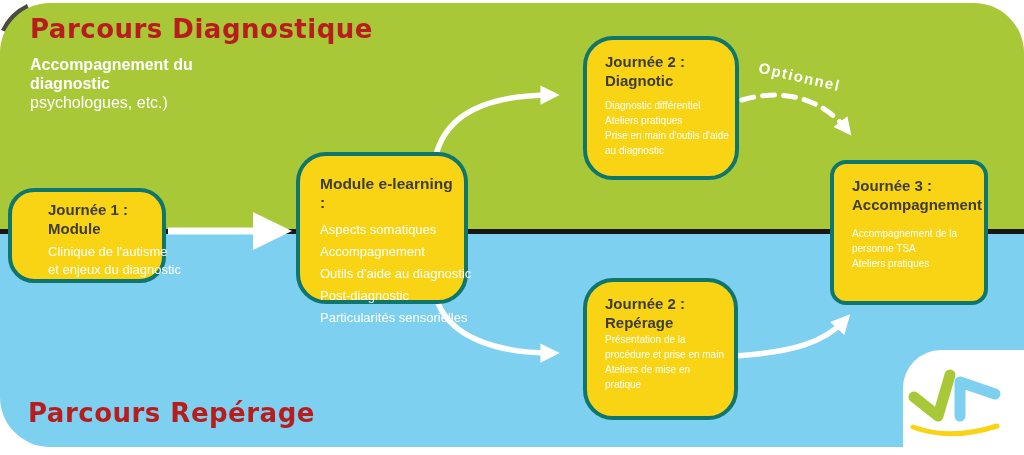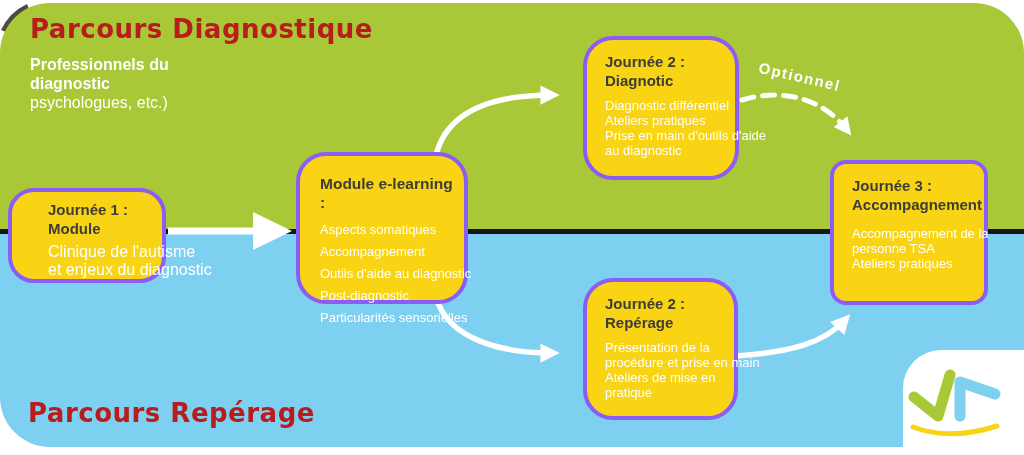--- a/index.html
+++ b/index.html
@@ -7,25 +7,25 @@
           font-family:"Liberation Sans",sans-serif;}
   svg{display:block;}
   .underlay{position:absolute;inset:0;z-index:0;pointer-events:none;}
   .container{position:absolute;left:0;right:0;top:3px;bottom:8px;border-radius:50px;
              overflow:hidden;z-index:1;}
   .green-half{position:absolute;left:0;right:0;top:0;height:226px;background:#a8c838;}
   .blue-half{position:absolute;left:0;right:0;top:226px;bottom:0;background:#7ed0f0;}
   .divider{position:absolute;left:0;right:0;top:229px;height:5px;background:#161616;z-index:2;}
   .arrows{position:absolute;inset:0;z-index:3;pointer-events:none;}
 
-  .ybox{position:absolute;background:#f8d414;border:4px solid #8b5cf6;border-radius:28px;
+  .ybox{position:absolute;background:#f8d414;border:4px solid #0f766e;border-radius:28px;
         box-sizing:border-box;z-index:4;color:#ffffff;}
   .ybox .btitle{font-family:"Liberation Sans",sans-serif;font-weight:700;color:#3e3d37;
         font-size:15px;line-height:19px;margin:0;}
-  .ybox .blines{font-size:13px;line-height:15px;color:#ffffff;}
+  .ybox .blines{font-size:10px;line-height:15px;color:#ffffff;}
   .blines div{white-space:nowrap;}
 
   .track-title{position:absolute;font-family:"DejaVu Sans",sans-serif;font-weight:700;
         color:#b91c1c;font-size:26px;letter-spacing:0.5px;z-index:5;white-space:nowrap;}
   .audience{position:absolute;color:#ffffff;font-size:16px;line-height:19px;z-index:5;}
   .audience .bold{font-weight:700;}
   .optional-label{position:absolute;left:758px;top:68px;z-index:4;color:#ffffff;
         font-weight:700;font-size:15px;letter-spacing:1.5px;transform:rotate(13deg);
         white-space:nowrap;}
   .logo-panel{position:absolute;right:0;bottom:0;width:121px;height:105px;background:#ffffff;
@@ -62,33 +62,33 @@
 
     <path d="M438,303 C452,338 498,353 552,353" fill="none" stroke="#ffffff" stroke-width="5.5" stroke-linecap="round" marker-end="url(#head)"></path>
 
     <path d="M742,100 C783,88 822,98 847,130" fill="none" stroke="#ffffff" stroke-width="5" stroke-linecap="round" stroke-dasharray="12 9" marker-end="url(#head)"></path>
 
     <path d="M736,356 C792,352 824,343 845,320" fill="none" stroke="#ffffff" stroke-width="5.5" stroke-linecap="round" marker-end="url(#head)"></path>
   </svg>
 
   <div class="track-title" style="left:30px;top:14px;">Parcours Diagnostique</div>
   <div class="audience" style="left:30px;top:55px;">
-    <div class="bold">Professionnels du</div>
+    <div class="bold">Accompagnement du</div>
     <div class="bold">diagnostic</div>
     <div>psychologues, etc.)</div>
   </div>
 
   <div class="track-title" style="left:28px;top:398px;">Parcours Repérage</div>
 
   <div class="ybox" style="left:8px;top:188px;width:158px;height:95px;border-radius:26px;padding:8px 8px 0 36px;">
     <div class="btitle">
       <div>Journée 1 :</div>
       <div>Module</div>
     </div>
-    <div class="blines" style="margin-top:5px;font-size:16px;line-height:18px;">
+    <div class="blines" style="margin-top:5px;font-size:13px;line-height:18px;">
       <div>Clinique de l'autisme</div>
       <div>et enjeux du diagnostic</div>
     </div>
   </div>
 
   <div class="ybox" style="left:296px;top:152px;width:172px;height:152px;border-radius:30px;padding:18px 6px 0 20px;">
     <div class="btitle" style="font-size:15.5px;">Module e-learning :</div>
     <div class="blines" style="margin-top:7px;font-size:13px;line-height:22px;">
       <div>Aspects somatiques</div>
       <div>Accompagnement</div>
@@ -121,21 +121,21 @@
       <div>personne TSA</div>
       <div>Ateliers pratiques</div>
     </div>
   </div>
 
   <div class="ybox" style="left:583px;top:278px;width:155px;height:142px;border-radius:30px;padding:12px 4px 0 18px;">
     <div class="btitle">
       <div>Journée 2 :</div>
       <div>Repérage</div>
     </div>
-    <div class="blines" style="margin-top:8px;">
+    <div class="blines" style="">
       <div>Présentation de la</div>
       <div>procédure et prise en main</div>
       <div>Ateliers de mise en</div>
       <div>pratique</div>
     </div>
   </div>
 
   <div class="optional-label">Optionnel</div>
 
   <div class="logo-panel">

